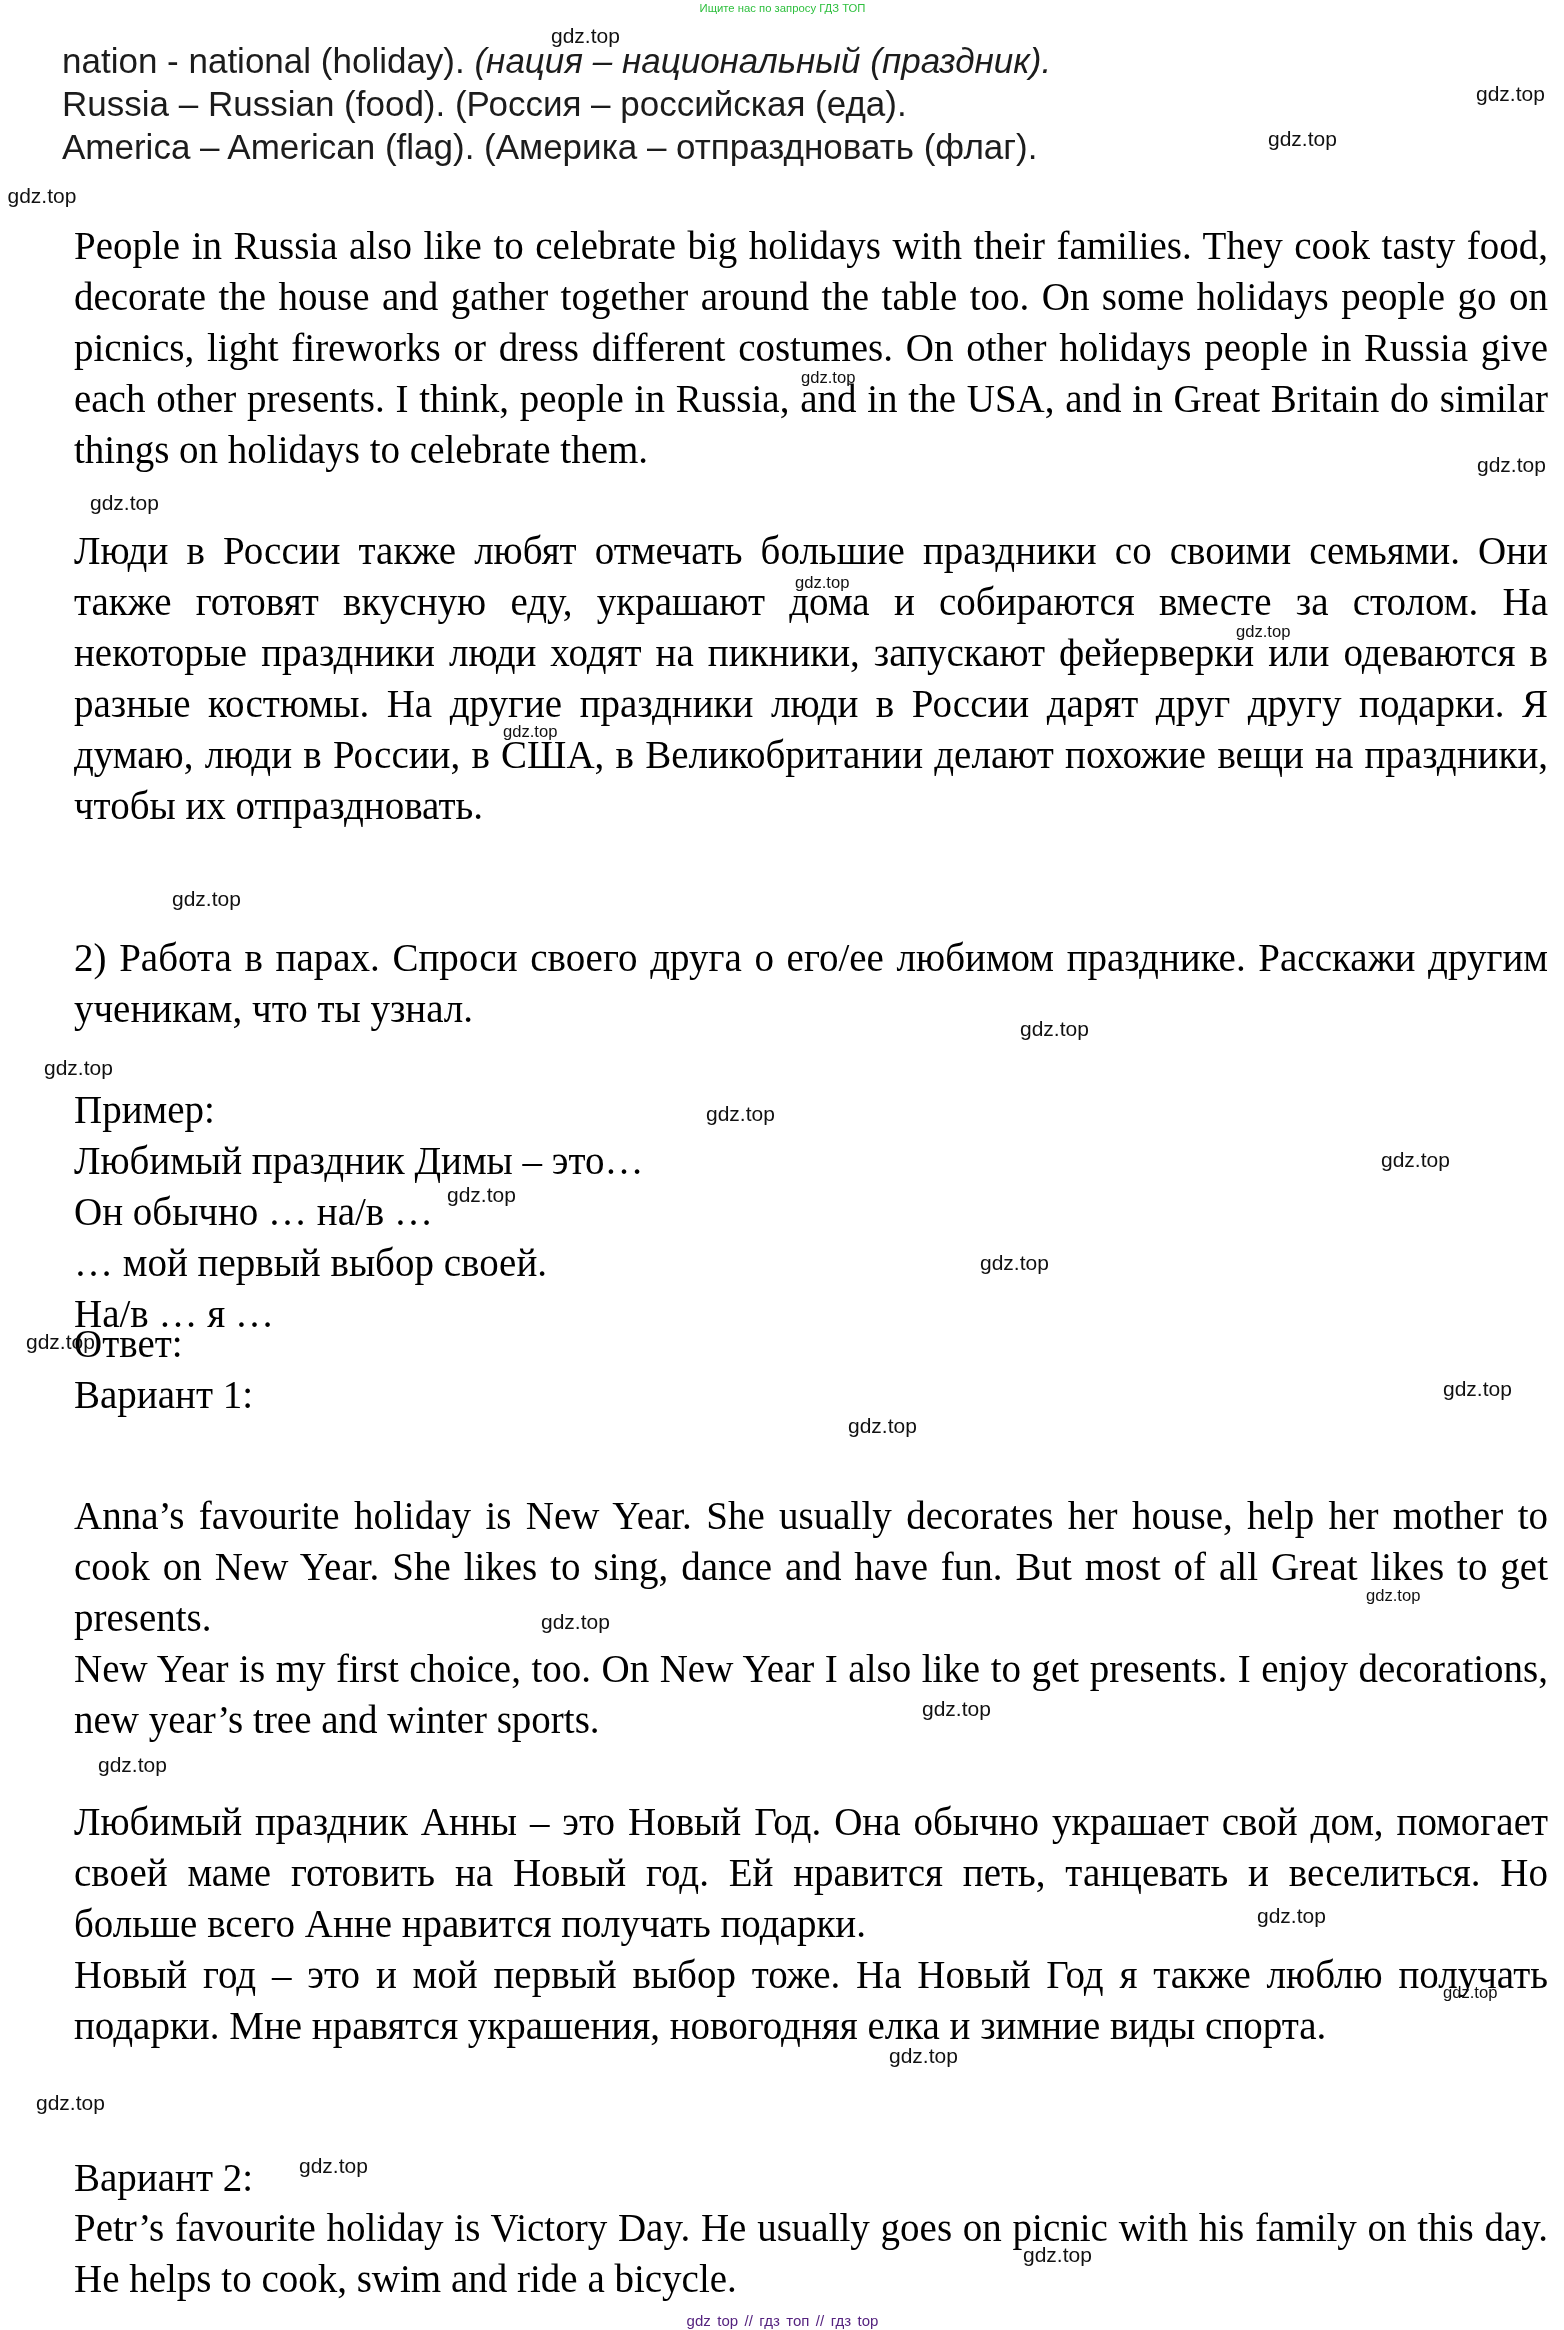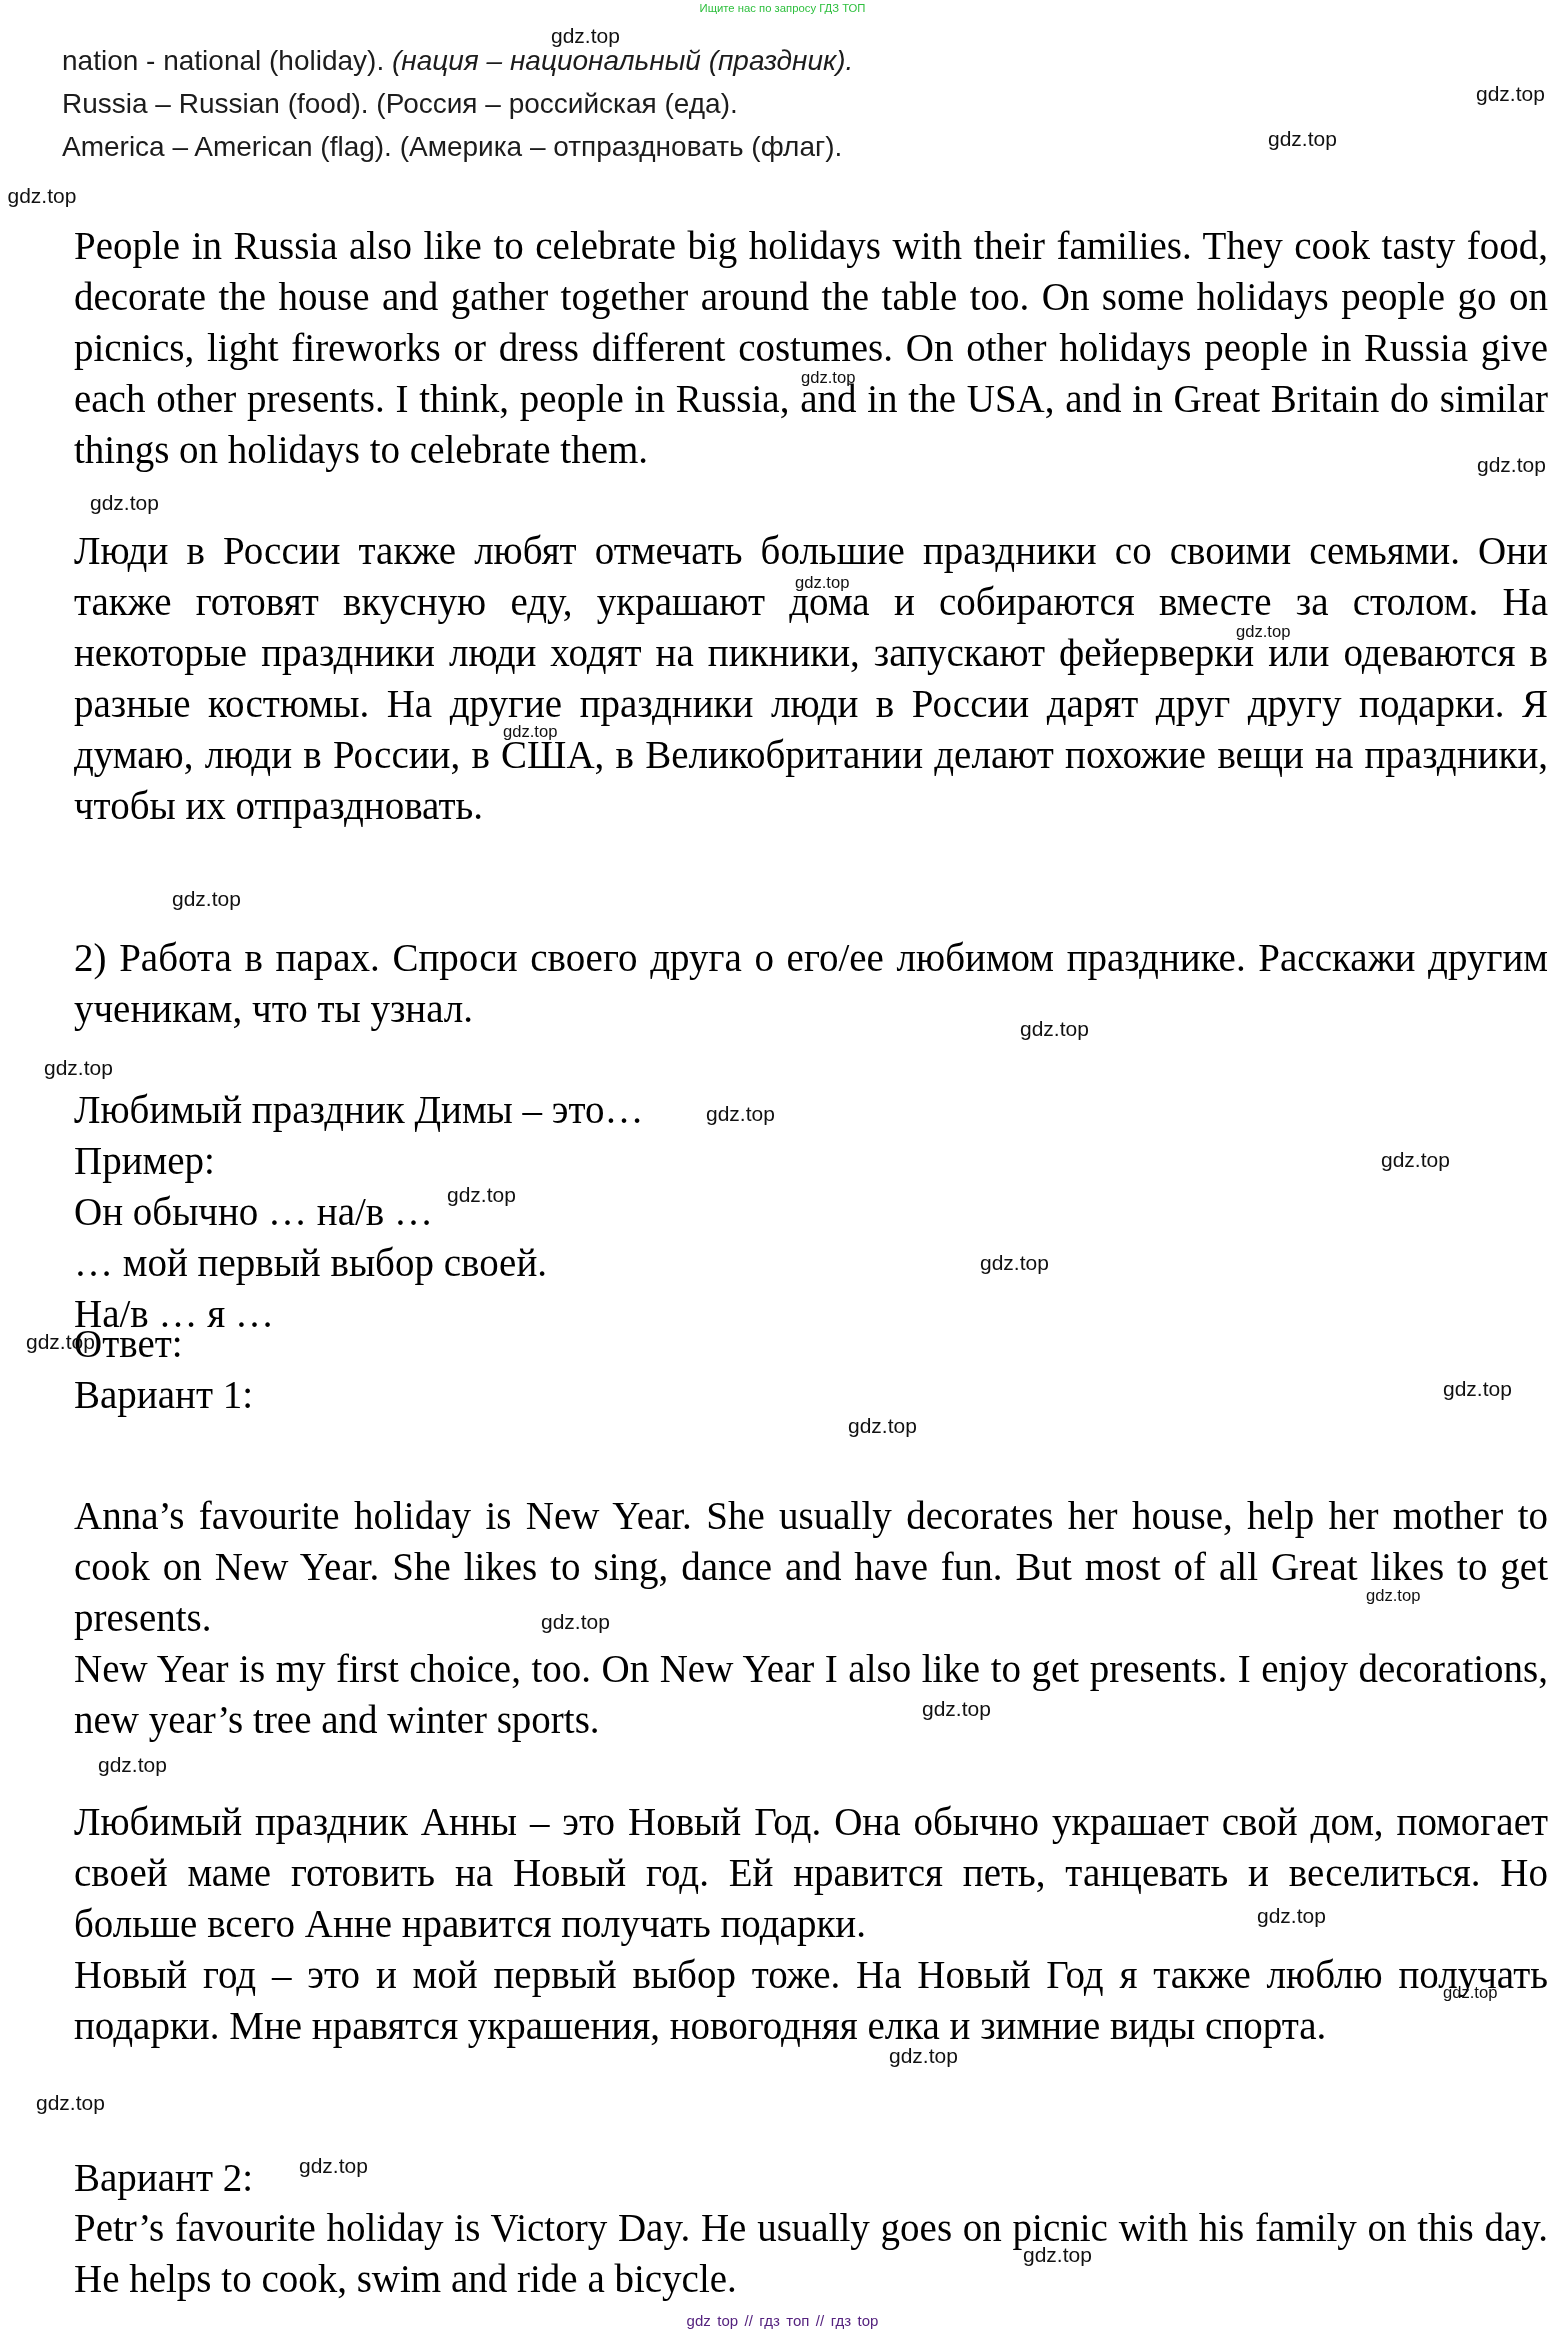--- a/index.html
+++ b/index.html
@@ -2,21 +2,21 @@
 <html style="font-size:12px"><head>
 <meta charset="utf-8">
 <style>
   html, body { margin: 0; padding: 0; background: #ffffff; }
   body { width: 1565px; height: 2330px; position: relative; overflow: hidden; }
   .topbar { position: absolute; left: 0; top: 1.5px; width: 1565px; text-align: center;
     font-family: Liberation Sans, sans-serif; font-size: 11.3px; color: #2dbf3d; }
   .footer { position: absolute; left: 0; top: 2312px; width: 1565px; text-align: center;
     font-family: "Liberation Sans", sans-serif; font-size: 15px; color: #55237f; word-spacing: 2.3px; }
   .sans { position: absolute; left: 62px; top: 39px; font-family: "Liberation Sans", sans-serif;
-    font-size: 28px; line-height: 43px; color: #1c1c1c; }
+    font-size: 35px; line-height: 43px; color: #1c1c1c; }
   .sans .line { white-space: nowrap; }
   .sans i { font-style: italic; }
   .serif { font-family: "Liberation Serif", serif; color: #000; font-size: 39px; line-height: 51px; margin-left: 12px; }
   .para { position: absolute; left: 62px; width: 1474px; text-align: justify; text-align-last: left; }
   .plain { position: absolute; left: 62px; width: 1474px; }
   .plain .line { white-space: nowrap; }
   .wm { position: absolute; font-family: "Liberation Sans", sans-serif; color: #111;
     font-size: 21px; line-height: 22.6px; white-space: nowrap; }
   .wm.sm { font-size: 16.6px; line-height: 18px; }
 </style>
@@ -31,22 +31,22 @@
   <div class="line"><span>America – American (flag). </span><span>(Америка – отпраздновать (флаг).</span></div>
 </div>
 
 <div class="para serif" style="top:220px;">People in Russia also like to celebrate big holidays with their families. They cook tasty food, decorate the house and gather together around the table too. On some holidays people go on picnics, light fireworks or dress different costumes. On other holidays people in Russia give each other presents. I think, people in Russia, and in the USA, and in Great Britain do similar things on holidays to celebrate them.</div>
 
 <div class="para serif" style="top:525px;">Люди в России также любят отмечать большие праздники со своими семьями. Они также готовят вкусную еду, украшают дома и собираются вместе за столом. На некоторые праздники люди ходят на пикники, запускают фейерверки или одеваются в разные костюмы. На другие праздники люди в России дарят друг другу подарки. Я думаю, люди в России, в США, в Великобритании делают похожие вещи на праздники, чтобы их отпраздновать.</div>
 
 <div class="para serif" style="top:932px;">2) Работа в парах. Спроси своего друга о его/ее любимом празднике. Расскажи другим ученикам, что ты узнал.</div>
 
 <div class="plain serif" style="top:1084px;">
+  <div class="line">Пример:</div>
   <div class="line">Любимый праздник Димы – это…</div>
-  <div class="line">Пример:</div>
   <div class="line">Он обычно … на/в …</div>
   <div class="line">… мой первый выбор своей.</div>
   <div class="line">На/в … я …</div>
 </div>
 
 <div class="plain serif" style="top:1318px;">
   <div class="line">Ответ:</div>
   <div class="line">Вариант 1:</div>
 </div>
 

